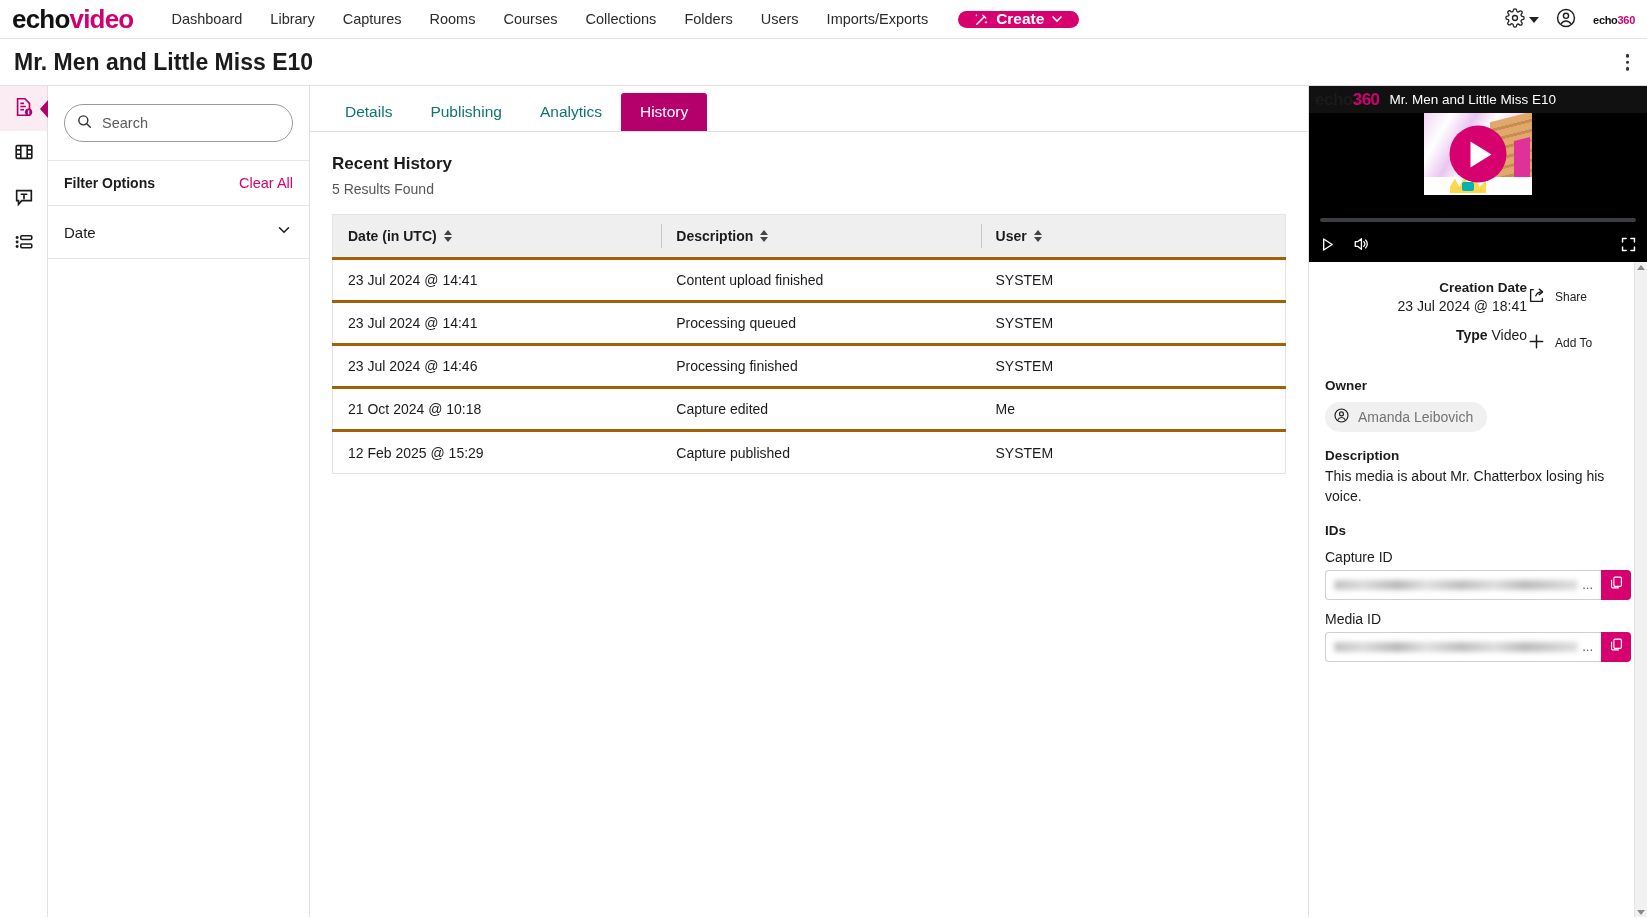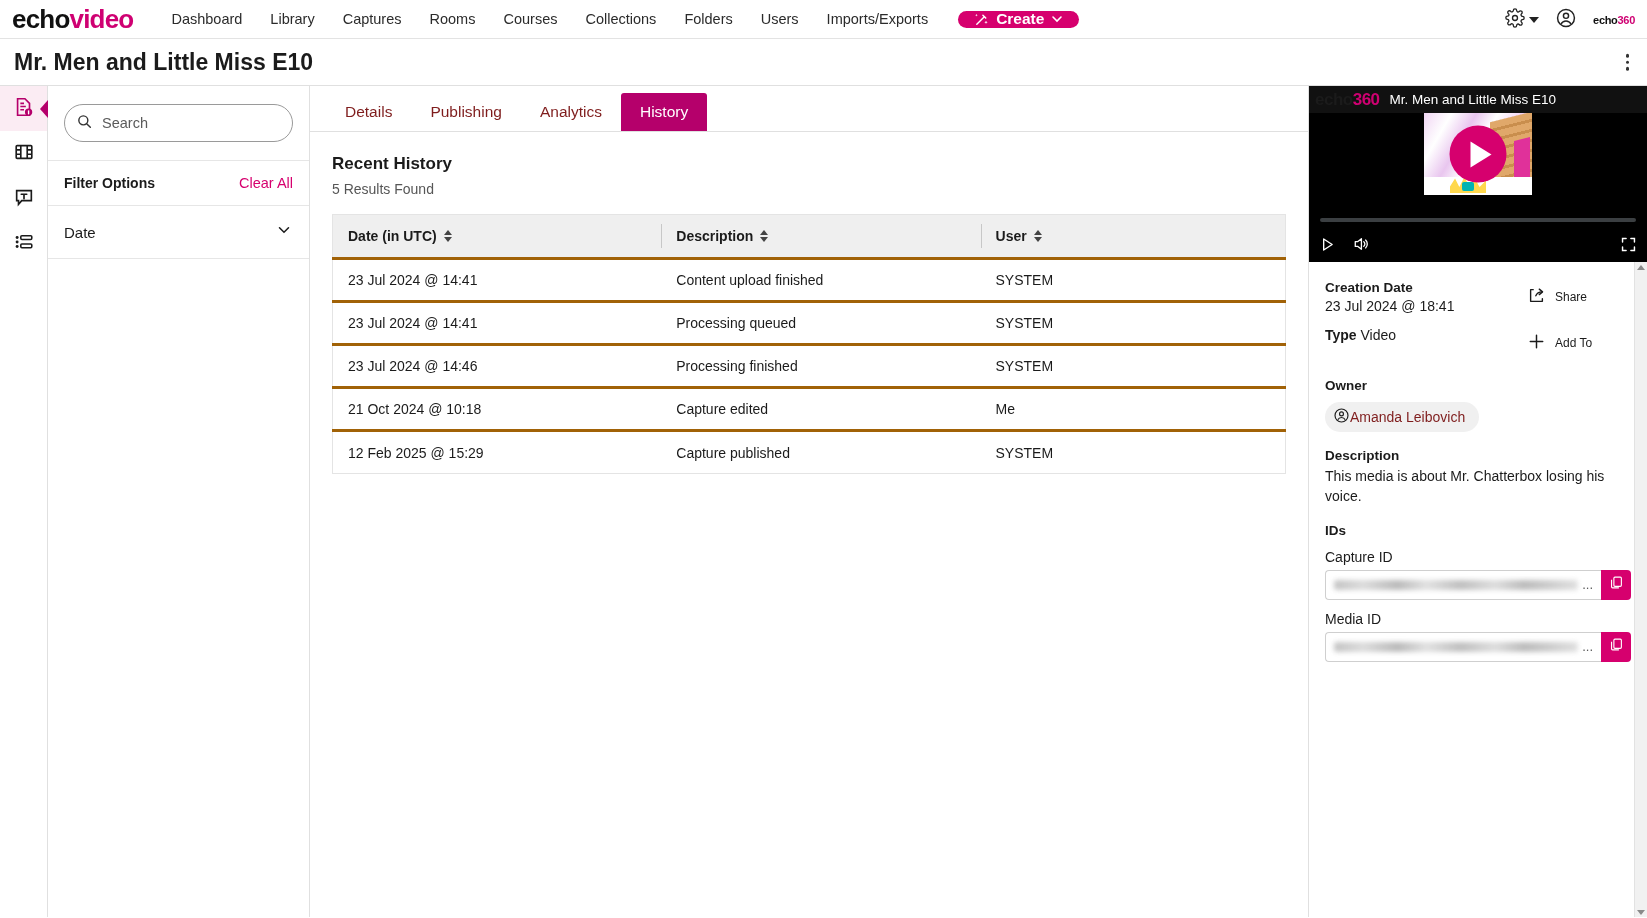--- a/index.html
+++ b/index.html
@@ -147,21 +147,21 @@
     min-width: 0;
     position: relative;
   }
   .tabs {
     height: 46px; display: flex; align-items: flex-end;
     padding-left: 16px; border-bottom: 1px solid #e0e0e0;
     background: #fff;
   }
   .tab {
     padding: 0 19px; height: 38px; line-height: 38px;
-    font-size: 15.5px; color: #7f1d1d; cursor: pointer;
+    font-size: 15.5px; color: #0f766e; cursor: pointer;
     border-radius: 3px 3px 0 0;
   }
   .tab.active { background: #b5006b; color: #ffffff; }
 
   .content { padding: 22px 22px 0 22px; overflow: hidden; flex: 1 1 auto; }
   .rh-title { font-size: 17px; font-weight: bold; color: #1b1b1b; }
   .rh-count { font-size: 14px; color: #565656; margin-top: 7px; }
 
   table.hist {
     width: 100%; border-collapse: collapse; margin-top: 17px;
@@ -265,39 +265,39 @@
     display: flex; align-items: center; padding: 0 10px; gap: 16px;
   }
   .pc-btn { cursor: pointer; display: flex; align-items: center; }
   .pc-spacer { flex: 1 1 auto; }
 
   .details {
     flex: 1 1 auto; padding: 18px 16px 0 16px; position: relative;
     overflow: hidden;
   }
   .det-grid { display: flex; }
-  .det-left { flex: 1 1 auto; min-width: 0; }
+  .det-left { flex: 1 1 auto; min-width: 0; text-align: right; }
   .det-right { width: 104px; flex: 0 0 104px; padding-top: 6px; }
 
   .det-h { font-size: 13.5px; font-weight: bold; color: #1b1b1b; margin-bottom: 3px; }
   .det-v { font-size: 14px; color: #1b1b1b; }
   .det-inline { font-size: 14px; color: #1b1b1b; margin-top: 13px; }
   .det-inline b { font-weight: bold; }
 
   .action-row {
     display: flex; align-items: center; gap: 9px;
     font-size: 12px; color: #1b1b1b; cursor: pointer;
     margin-bottom: 24px; justify-content: flex-start;
   }
 
   .owner-chip {
-    display: inline-flex; align-items: center; gap: 0;
+    display: inline-flex; align-items: center; gap: 8px;
     background: #f0f0f0; border-radius: 16px;
     padding: 5px 14px 5px 8px; margin-top: 6px;
-    font-size: 14px; color: #7f1d1d;
+    font-size: 14px; color: #737373;
   }
 
   .sect { margin-top: 16px; }
   .desc-text { font-size: 14px; color: #1b1b1b; line-height: 1.45; margin-top: 2px; }
   .id-label { font-size: 14px; color: #1b1b1b; margin-top: 11px; margin-bottom: 5px; }
   .id-row { display: flex; align-items: stretch; height: 30px; }
   .id-field {
     flex: 1 1 auto; border: 1px solid #cfcfcf; border-right: none;
     border-radius: 4px 0 0 4px; background: #fff;
     display: flex; align-items: center; padding: 0 8px; overflow: hidden;

